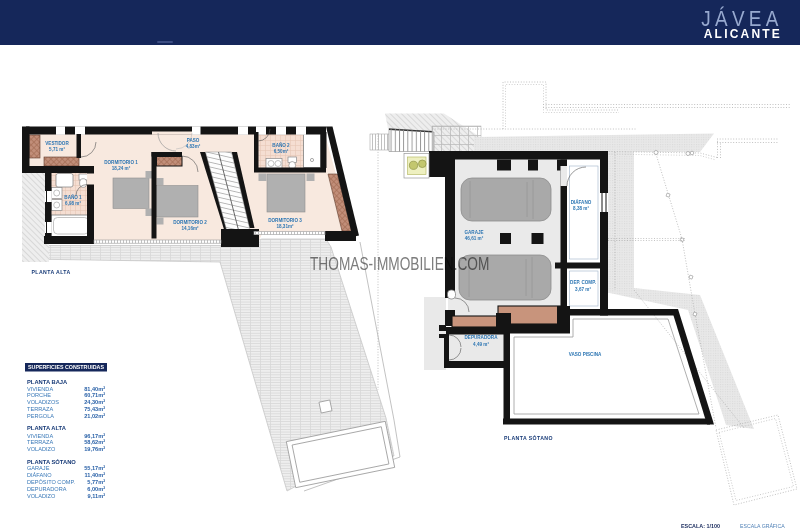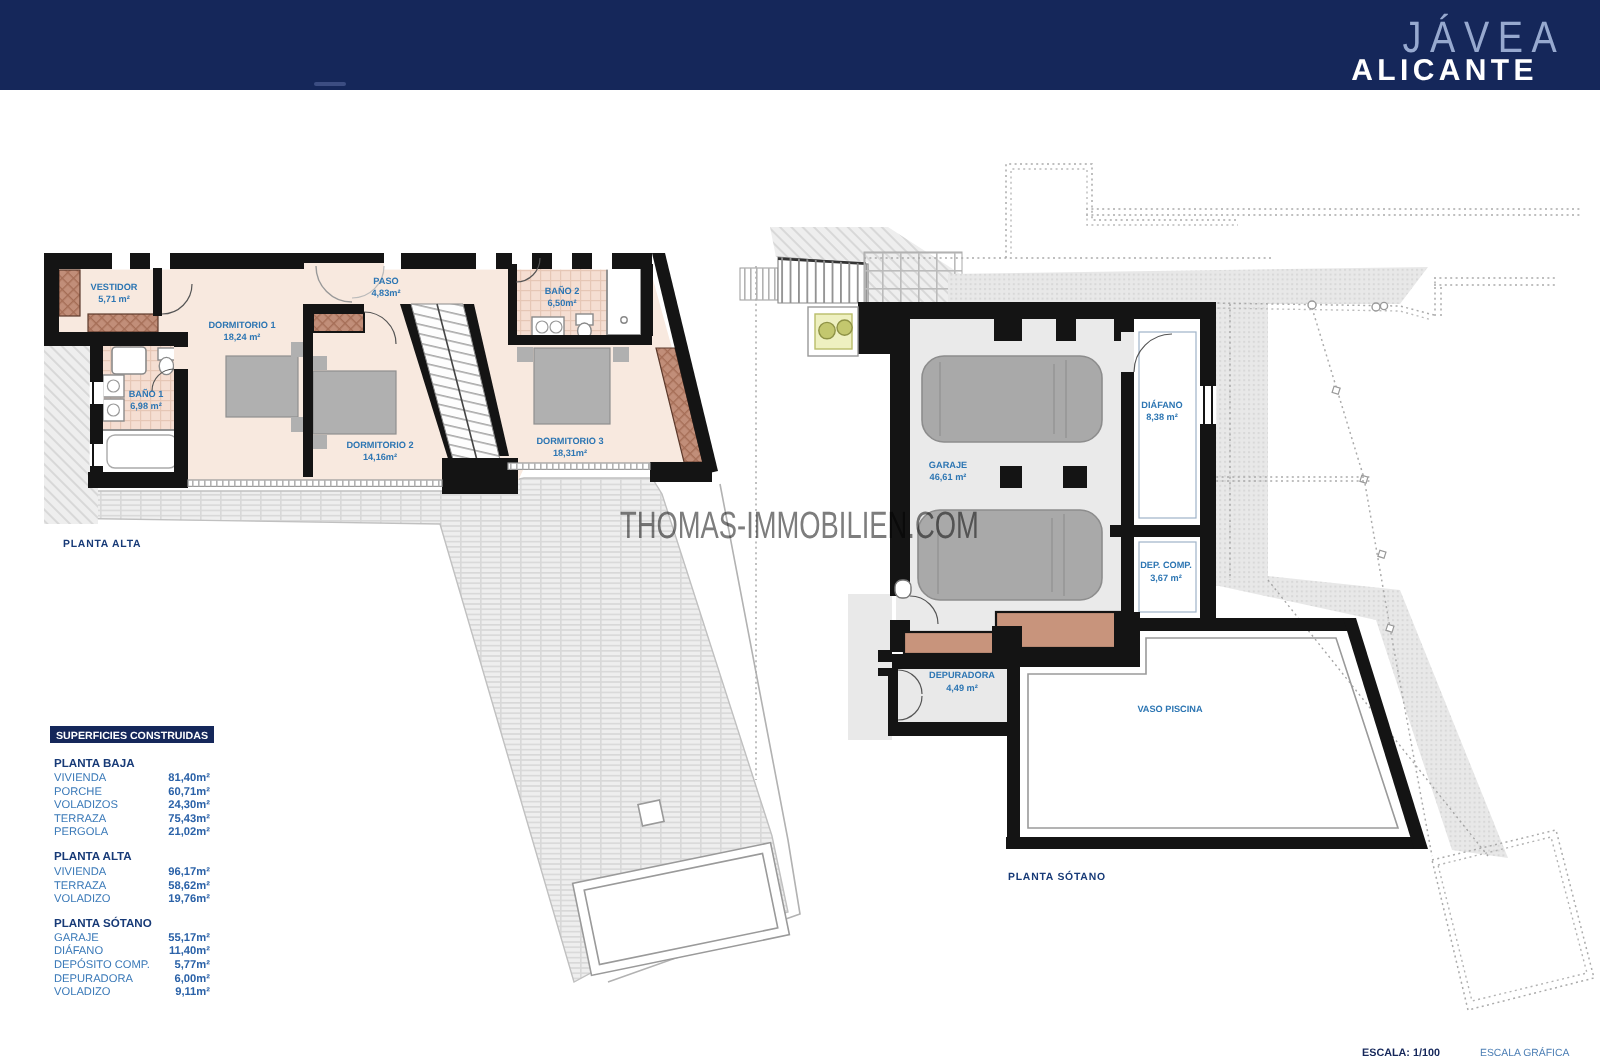--- a/index.html
+++ b/index.html
@@ -1,19 +1,19 @@
 <!DOCTYPE html>
 <html><head>
 <meta charset="utf-8">
 <style>
   html,body{margin:0;padding:0;background:#ffffff;width:800px;height:531px;overflow:hidden;}
   body{font-family:"Liberation Sans", sans-serif;position:relative;}
   .hdr{position:absolute;left:0;top:0;width:800px;height:45px;background:#15275a;}
   .javea{position:absolute;right:17px;top:6px;color:#97a9cf;font-size:22px;letter-spacing:5px;transform:scaleX(0.86);transform-origin:right center;}
-  .alicante{position:absolute;right:31px;top:26.5px;color:#ffffff;font-size:15px;font-weight:bold;letter-spacing:2.2px;}
+  .alicante{position:absolute;right:18px;top:26.5px;color:#ffffff;font-size:12px;font-weight:bold;letter-spacing:2.2px;}
   .hdrdash{position:absolute;left:157px;top:41px;width:16px;height:2px;background:#3c4d82;border-radius:1px;}
   .wm{position:absolute;left:310px;top:253px;width:190px;color:#7d7d7d;font-size:19px;letter-spacing:0px;transform:scaleX(0.72);transform-origin:left center;mix-blend-mode:multiply;z-index:5;white-space:nowrap;}
   svg{position:absolute;left:0;top:0;z-index:1;}
 </style>
 </head>
 <body>
 
 <div class="hdr"></div>
 
 <div class="hdrdash"></div>

